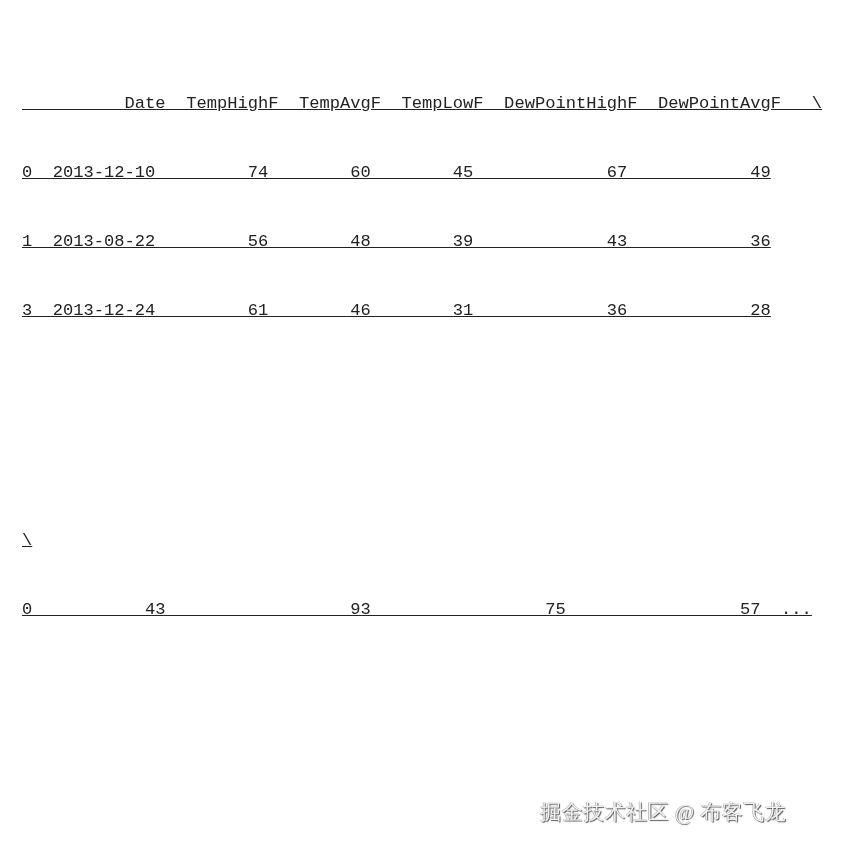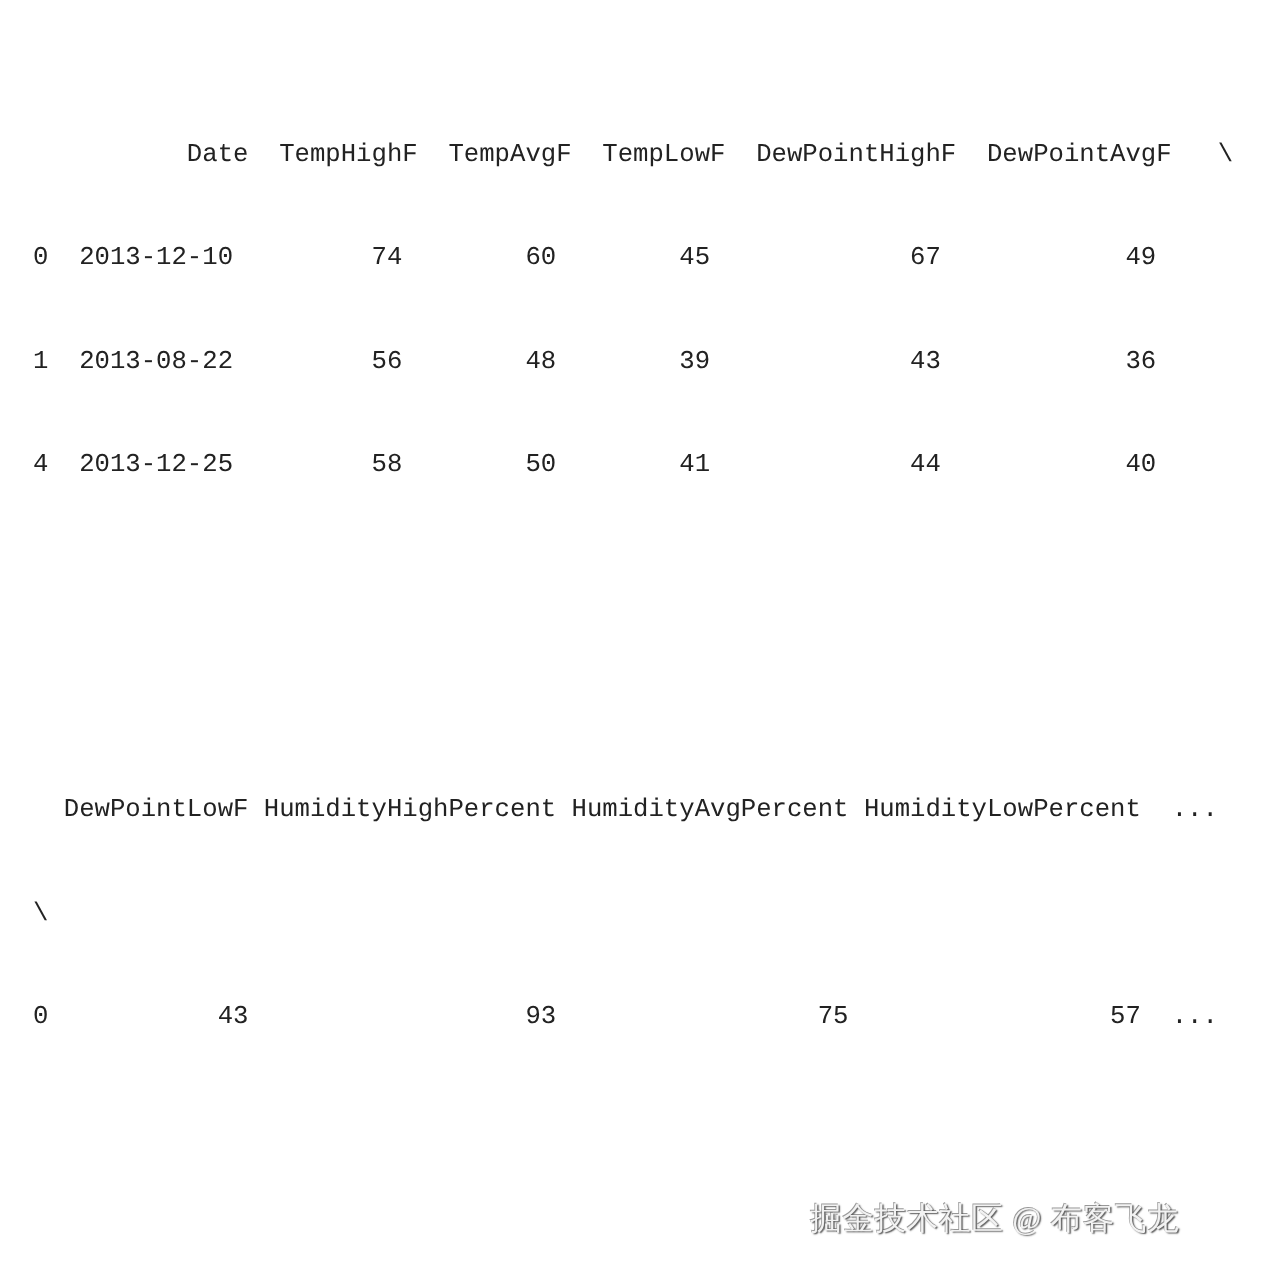--- a/index.html
+++ b/index.html
@@ -17,46 +17,45 @@
     position: absolute;
     left: 22px;
     top: 0px;
     font-family: "Liberation Mono", "DejaVu Sans Mono", monospace;
     font-size: 17.1px;
     line-height: 23px;
     color: #222222;
     white-space: pre;
   }
   .block { margin: 0; }
-  .line { display: block; height: 23px; }
+  .line { display: block; height: 23px; text-decoration: underline; }
   .gap { display: block; height: 23px; }
   .watermark {
     position: absolute;
     left: 540px;
     top: 798px;
     font-family: Liberation Serif, serif;
     font-size: 21px;
     color: #f2f2f2;
     letter-spacing: 0.5px;
     text-shadow: 1px 1px 1px #555555, -0.5px -0.5px 0 #9a9a9a;
   }
 </style>
 </head>
 <body>
 
 <div class="console">
   <div class="block">
     <span class="line">          Date  TempHighF  TempAvgF  TempLowF  DewPointHighF  DewPointAvgF   \</span>
     <span class="line">0  2013-12-10         74        60        45             67            49</span>
     <span class="line">1  2013-08-22         56        48        39             43            36</span>
-    <span class="line">4  2013-12-25         58        50        41             44            40</span>
+    <span class="line">3  2013-12-24         61        46        31             36            28</span>
   </div>
   <span class="gap"></span>
   <div class="block">
-    <span class="line">  DewPointLowF HumidityHighPercent HumidityAvgPercent HumidityLowPercent  ...</span>
     <span class="line">\</span>
     <span class="line">0           43                  93                 75                 57  ...</span>
     
     
     
     
   </div>
   
   
   

